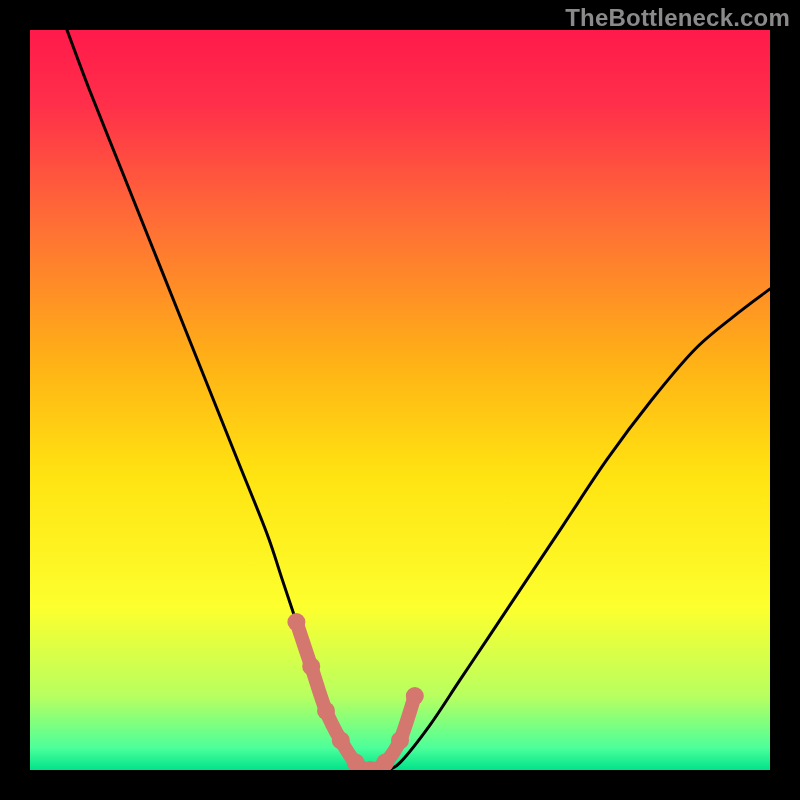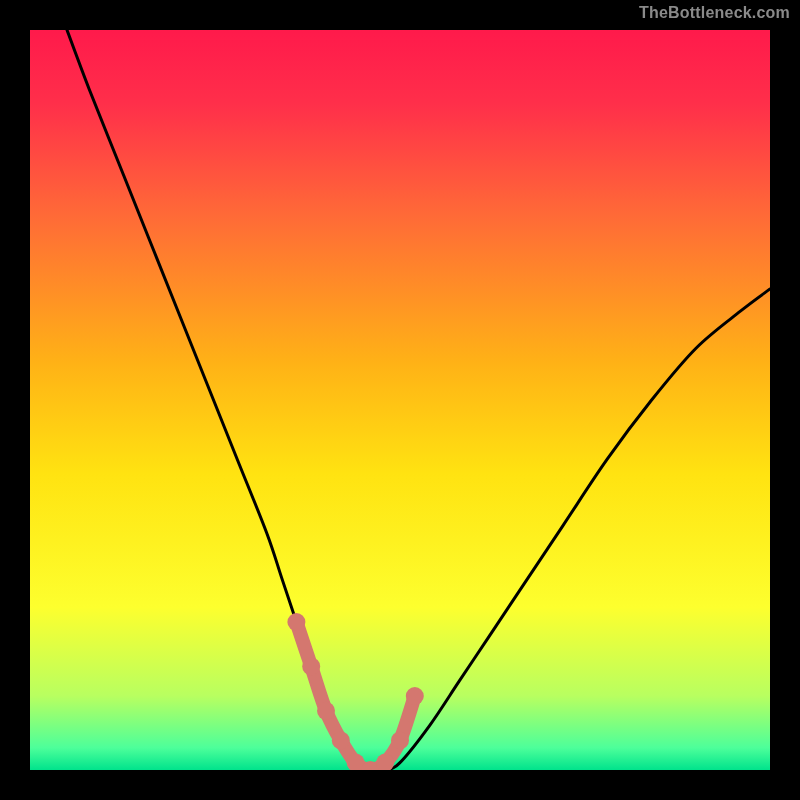--- a/index.html
+++ b/index.html
@@ -23,21 +23,21 @@
     left: 30px;
     top: 30px;
     width: 740px;
     height: 740px;
   }
   .watermark {
     position: absolute;
     top: 4px;
     right: 10px;
     font-family: Arial, Helvetica, sans-serif;
-    font-size: 16px;
+    font-size: 24px;
     font-weight: 600;
     color: #8a8a8a;
     letter-spacing: 0.2px;
   }
   svg { display: block; }
 </style>
 </head>
 <body>
 
 <div class="frame">

